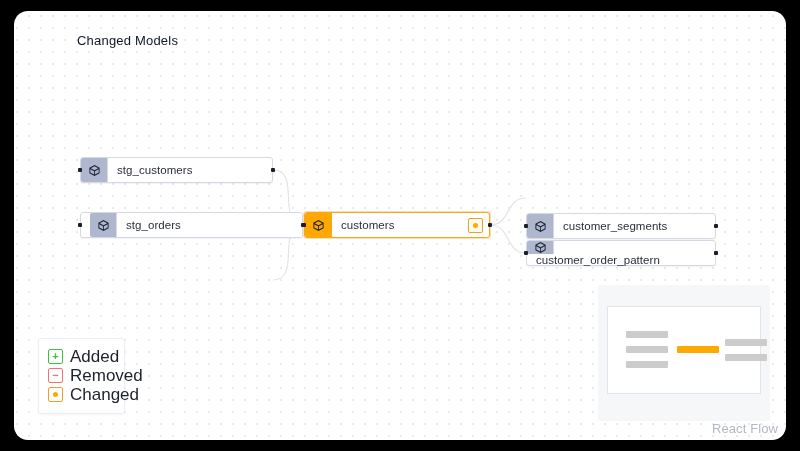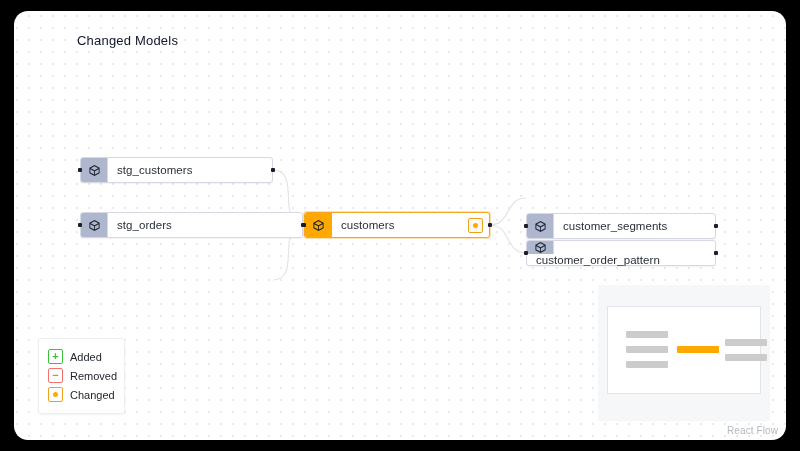--- a/index.html
+++ b/index.html
@@ -168,21 +168,21 @@
     line-height: 1;
     font-weight: bold;
   }
   .legend-swatch.sw-added    { border-color: #3ec13e; color: #3ec13e; }
   .legend-swatch.sw-removed  { border-color: #f27272; color: #f27272; }
   .legend-swatch.sw-modified { border-color: #f0a020; }
   .legend-swatch.sw-modified .badge-dot {
     width: 5px; height: 5px; border-radius: 50%; background: #ffa800;
   }
   .legend-label {
-    font-size: 11px;
+    font-size: 17px;
     color: #1d2129;
     white-space: nowrap;
   }
 
   
   #minimap-panel {
     position: absolute;
     left: 584px;
     top: 274px;
     width: 172px;
@@ -206,21 +206,21 @@
     height: 7px;
     background: #cccccc;
     border-radius: 1px;
   }
   .mini-node.mini-modified { background: #ffa800; }
 
   #reactflow-attribution {
     position: absolute;
     right: 8px;
     bottom: 4px;
-    font-size: 10px;
+    font-size: 13px;
     color: #b4b8c2;
     letter-spacing: 0.1px;
     white-space: nowrap;
   }
 </style>
 </head>
 <body>
 
 <div id="app-frame">
 
@@ -249,21 +249,21 @@
       <span class="node-handle handle-left"></span>
       <span class="node-icon-box">
         <svg width="13" height="13" viewBox="0 0 24 24" aria-hidden="true">
           <path fill="#1b2230" d="M12 2 2.6 7.1v9.8L12 22l9.4-5.1V7.1L12 2zm0 2.3 6.9 3.7L12 11.7 5.1 8 12 4.3zM4.3 9.5l6.9 3.7v6.4l-6.9-3.7V9.5zm8.5 10.1v-6.4l6.9-3.7v6.4l-6.9 3.7z"></path>
         </svg>
       </span>
       <span class="node-label">stg_customers</span>
       <span class="node-handle handle-right"></span>
     </div>
 
-    <div class="flow-node" style="left:66px; top:201px; width:223px;">
+    <div class="flow-node" style="left:66px; top:201px; width:223px;padding-left:9px;">
       <span class="node-handle handle-left"></span>
       <span class="node-icon-box">
         <svg width="13" height="13" viewBox="0 0 24 24" aria-hidden="true">
           <path fill="#1b2230" d="M12 2 2.6 7.1v9.8L12 22l9.4-5.1V7.1L12 2zm0 2.3 6.9 3.7L12 11.7 5.1 8 12 4.3zM4.3 9.5l6.9 3.7v6.4l-6.9-3.7V9.5zm8.5 10.1v-6.4l6.9-3.7v6.4l-6.9 3.7z"></path>
         </svg>
       </span>
       <span class="node-label">stg_orders</span>
       <span class="node-handle handle-right"></span>
     </div>
 

